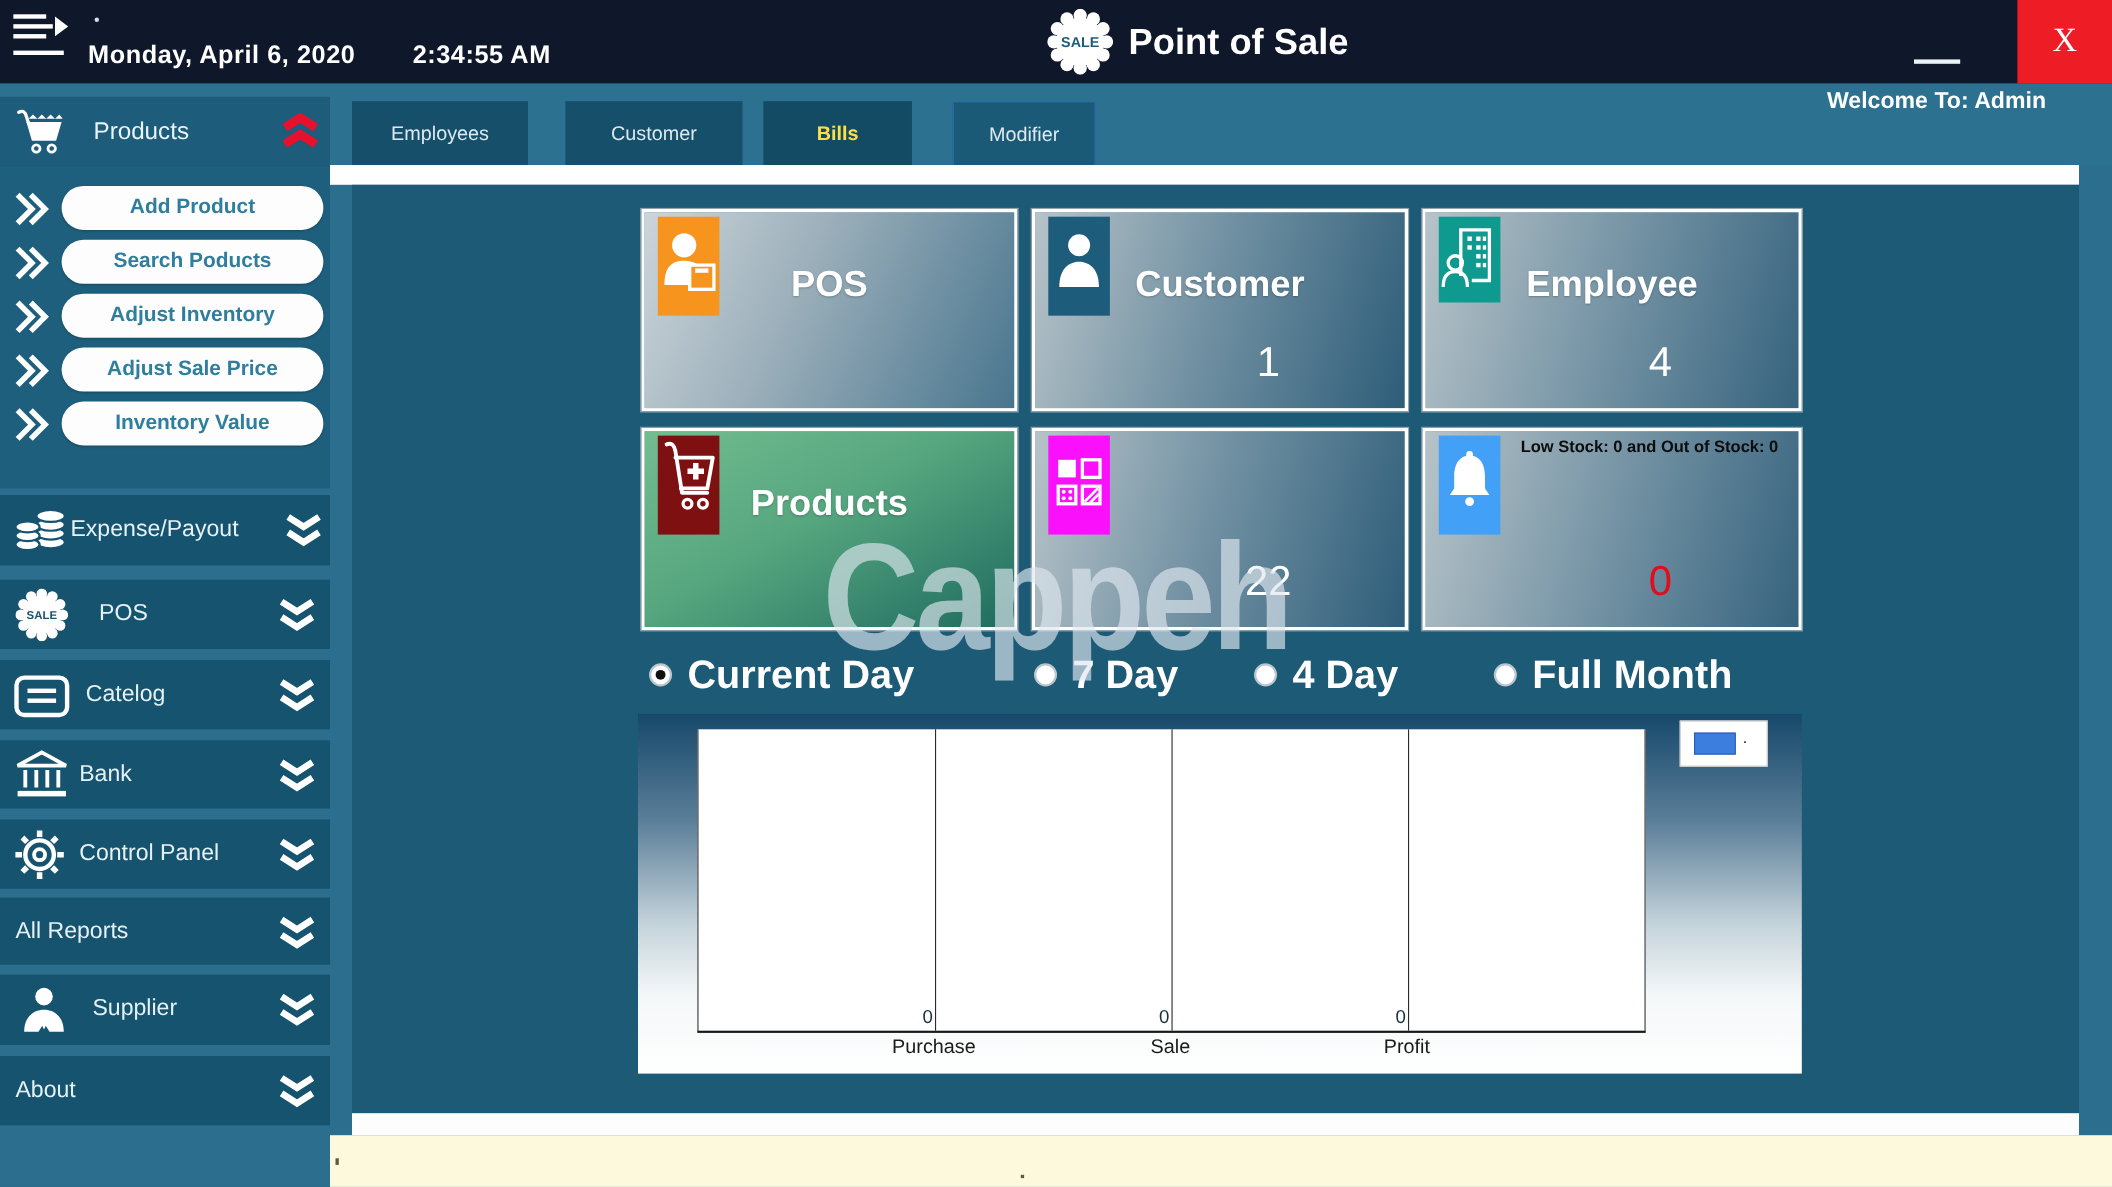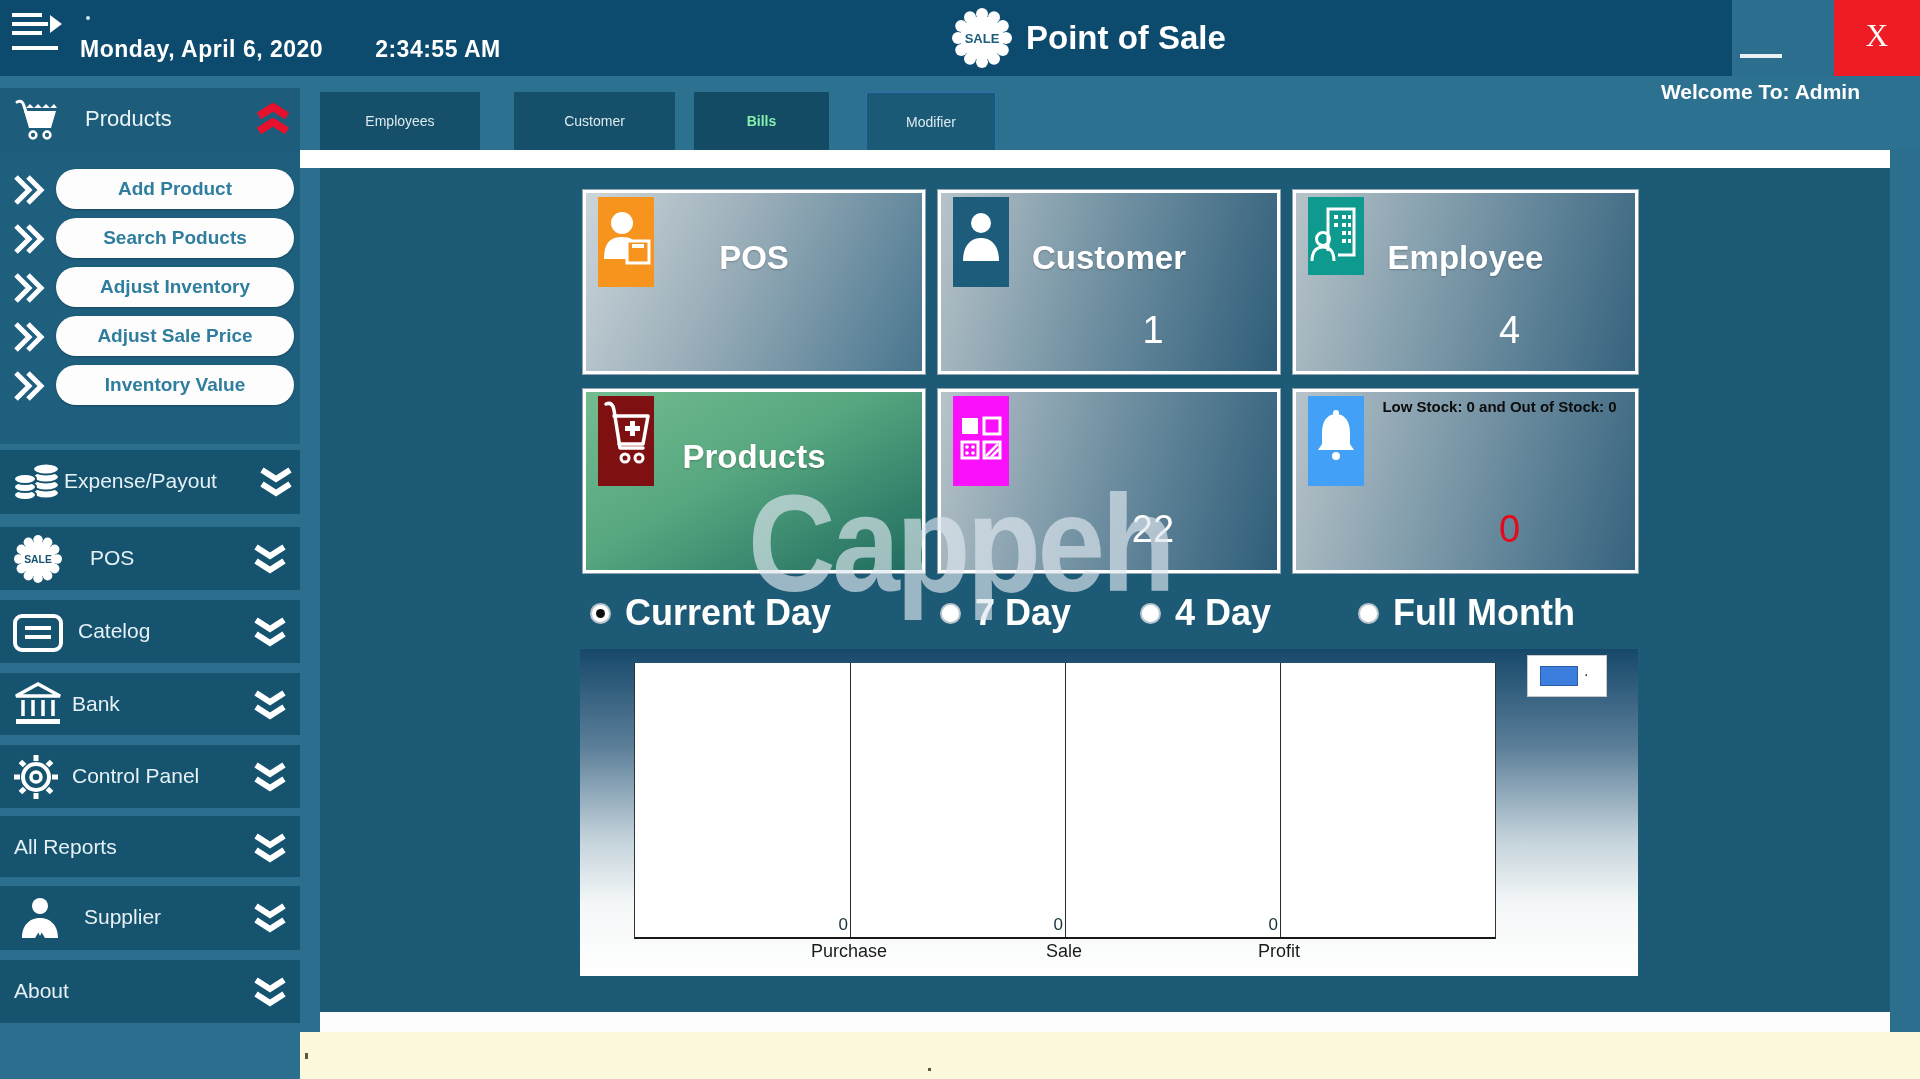--- a/index.html
+++ b/index.html
@@ -1,40 +1,40 @@
 <!DOCTYPE html>
 <html><head>
 <meta charset="utf-8">
 <style>
   html,body{margin:0;padding:0;background:#2b6e8e;}
   #app{position:relative;width:1920px;height:1079px;overflow:hidden;
        font-family:"Liberation Sans",sans-serif;background:#2b6e8e;color:#fff;}
   .abs{position:absolute;}
 
   
-  #titlebar{left:0;top:0;width:1732px;height:76px;background:#0c4a6e;}
+  #titlebar{left:0;top:0;width:1920px;height:76px;background:#0f172a;}
   #hamburger{left:12px;top:8px;width:52px;height:56px;cursor:pointer;}
   #tiny-dot-top{left:86px;top:16px;width:4px;height:4px;background:#cfe2ea;border-radius:50%;}
   #datetime{left:80px;top:36px;font-size:23px;font-weight:bold;letter-spacing:.5px;white-space:nowrap;}
   #datetime .t{margin-left:52px;}
   #logo{left:952px;top:6px;width:470px;height:64px;display:flex;align-items:center;}
   #logo-badge{width:60px;height:60px;}
   #app-title{margin-left:14px;font-size:33px;font-weight:bold;}
   #minimize{left:1740px;top:54px;width:42px;height:4px;background:#e9f1f5;cursor:pointer;}
   #close-btn{left:1834px;top:0;width:86px;height:76px;background:#ee1c25;color:#fff;
              font-family:"Liberation Serif",serif;font-size:31px;text-align:center;line-height:72px;cursor:pointer;}
 
   
   #welcomebar{left:0;top:76px;width:1920px;height:74px;background:#2d7191;}
   #welcome-text{left:1580px;top:80px;width:280px;text-align:right;font-size:21px;font-weight:bold;}
-  .tab{top:92px;height:58px;background:#164f6a;color:#dceaf0;font-size:14px;
+  .tab{top:92px;height:58px;background:#164f6a;color:#dceaf0;font-size:18px;
        display:flex;align-items:center;justify-content:center;cursor:pointer;text-align:right;}
   #tab-0{left:320px;width:160px;}
   #tab-1{left:514px;width:161px;}
-  #tab-2{left:694px;width:135px;font-weight:bold;color:#86efac;background:#134a64;}
+  #tab-2{left:694px;width:135px;font-weight:bold;color:#fde047;background:#134a64;}
   #tab-3{left:866px;width:128px;border:1px solid #2e71b3;background:#1b5a76;}
 
   
   #main-top-border{left:300px;top:150px;width:1590px;height:18px;background:#fff;}
   #main-panel{left:320px;top:168px;width:1570px;height:844px;background:#1d5a75;}
   #bottom-white{left:320px;top:1012px;width:1570px;height:20px;background:#fdfdfd;}
   #bottom-yellow{left:300px;top:1032px;width:1620px;height:47px;background:#fcf9dc;}
   .artifact{background:#5a5a46;}
   #dot-a{left:305px;top:1053px;width:3px;height:6px;}
   #dot-b{left:928px;top:1068px;width:3px;height:3px;}

